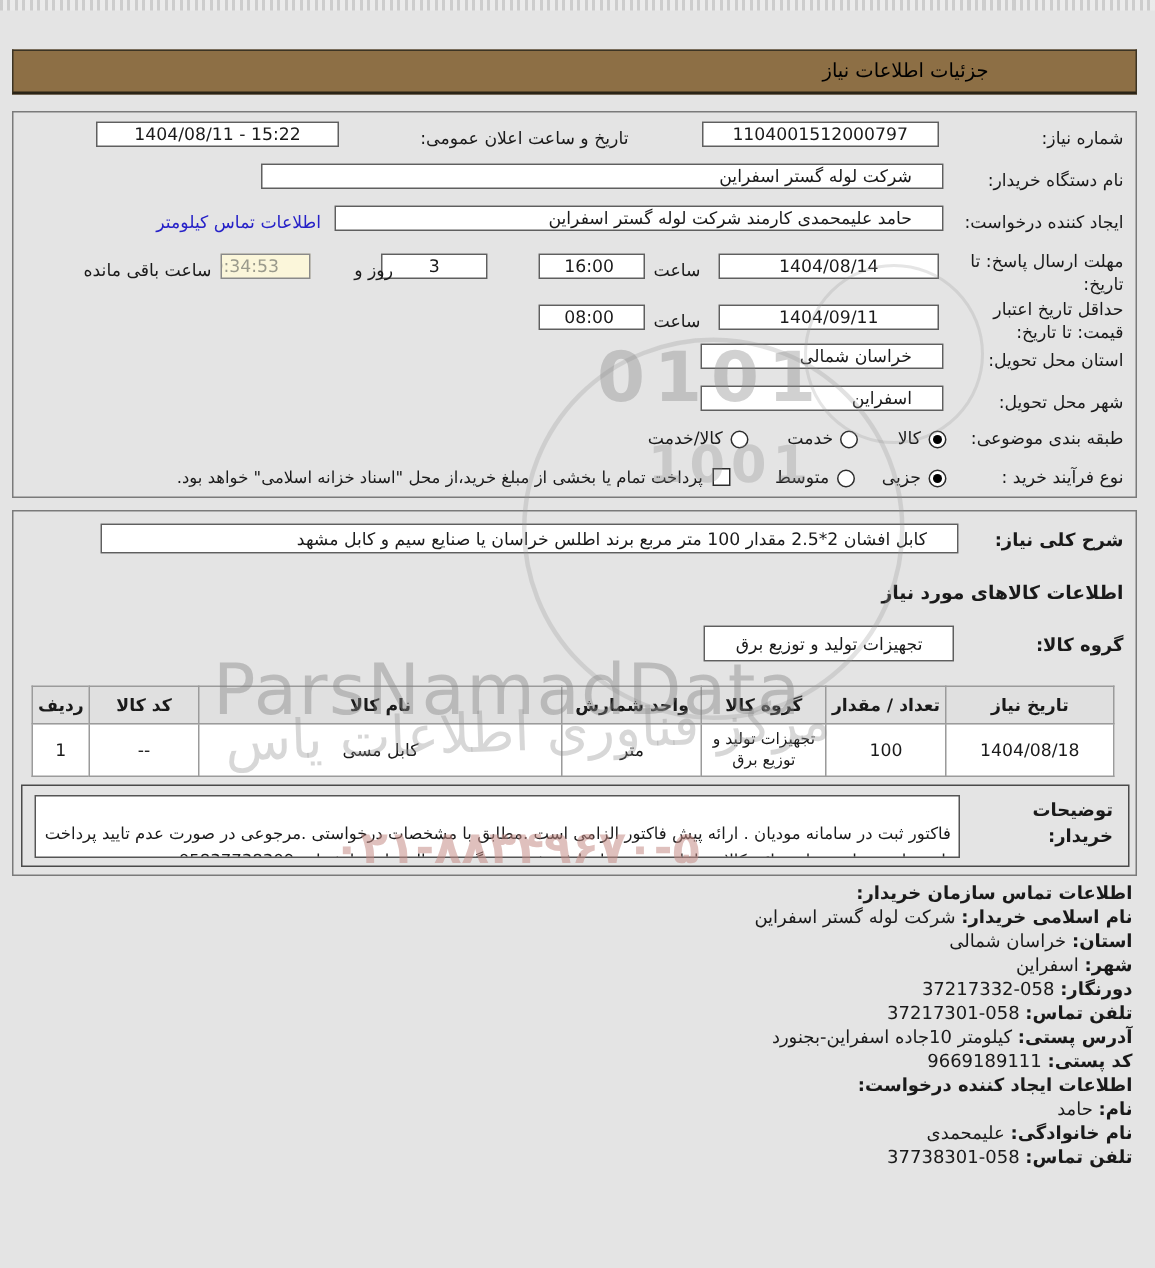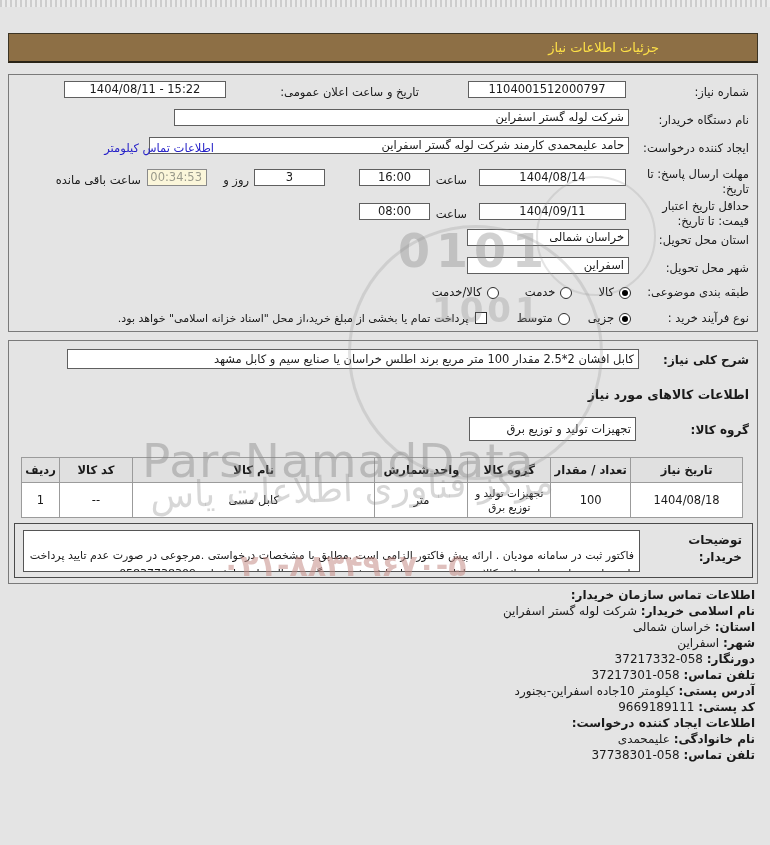--- a/index.html
+++ b/index.html
@@ -14,35 +14,35 @@
   }
   .top-strip {
     position:absolute; top:0; left:0; width:770px; height:7px;
     background: repeating-linear-gradient(90deg,#c7c7c7 0 2px,#ededed 2px 5px);
     opacity:.8;
   }
   .header-bar {
     position:absolute; left:8px; top:33px; width:750px; height:30px;
     background:#8d6f45;
     border:1px solid #3c3424; border-bottom:2px solid #2a2417;
-    color:#fde047; font-size:13px; line-height:27px;
+    color:#000000; font-size:13px; line-height:27px;
     padding-right:98px;
   }
   .gbox { position:absolute; left:8px; border:1px solid #7a7a7a; }
   #box1 { top:74px;  width:750px; height:258px; }
   #box2 { top:340px; width:750px; height:244px; }
 
   .lbl { position:absolute; font-size:11.5px; white-space:nowrap; }
   .lbl.wrap { white-space:normal; line-height:15px; }
   .blbl { position:absolute; font-size:12px; font-weight:bold; white-space:nowrap; }
 
   .ibox {
     position:absolute; height:17px; background:#fff;
     border:1px solid #5f5f5f; font-size:11.5px; line-height:15px;
-    padding:0 4px; overflow:hidden; white-space:nowrap;
+    padding:0 20px; overflow:hidden; white-space:nowrap;
   }
   .ibox.center { text-align:center; }
   .ibox.right  { text-align:right; }
   .ibox.dim { background:#fbf6da; color:#9a9a8c; border-color:#8a8a8a; }
 
   .link { position:absolute; color:#2621c8; font-size:11.5px; white-space:nowrap; cursor:pointer; }
 
   .optrow { position:absolute; right:8px; left:6px; display:flex; align-items:center; font-size:11.5px; white-space:nowrap; }
   .optrow .rlabel { width:118px; flex:none; }
   .opt { display:flex; align-items:flex-end; margin-left:26px; }
@@ -111,29 +111,29 @@
 
   <span class="lbl" style="right:8px; top:10px;">شماره نیاز:</span>
   <div class="ibox center" style="right:131px; top:6px; width:158px;">1104001512000797</div>
   <span class="lbl" style="right:338px; top:10px;">تاریخ و ساعت اعلان عمومی:</span>
   <div class="ibox center" style="right:531px; top:6px; width:162px;">15:22 - 1404/08/11</div>
 
   <span class="lbl" style="right:8px; top:38px;">نام دستگاه خریدار:</span>
   <div class="ibox right" style="right:128px; top:34px; width:455px;">شرکت لوله گستر اسفراین</div>
 
   <span class="lbl" style="right:8px; top:66px;">ایجاد کننده درخواست:</span>
-  <div class="ibox right" style="right:128px; top:62px; width:480px;margin-left:29px;">حامد علیمحمدی کارمند شرکت لوله گستر اسفراین</div>
+  <div class="ibox right" style="right:128px; top:62px; width:406px;margin-left:29px;">حامد علیمحمدی کارمند شرکت لوله گستر اسفراین</div>
   <span class="link" style="right:543px; top:66px;">اطلاعات تماس کیلومتر</span>
 
   <span class="lbl wrap" style="right:8px; top:92px; width:110px;">مهلت ارسال پاسخ: تا تاریخ:</span>
   <div class="ibox center" style="right:131px; top:94px; width:147px;">1404/08/14</div>
   <span class="lbl" style="right:290px; top:98px;">ساعت</span>
   <div class="ibox center" style="right:327px; top:94px; width:71px;">16:00</div>
   <div class="ibox center" style="right:432px; top:94px; width:71px;">3</div>
-  <span class="lbl" style="right:508px; top:98px;">روز و</span>
+  <span class="lbl" style="right:495px; top:98px;">روز و</span>
   <div class="ibox center dim" style="right:550px; top:94px; width:60px;">00:34:53</div>
   <span class="lbl" style="right:616px; top:98px;">ساعت باقی مانده</span>
 
   <span class="lbl wrap" style="right:8px; top:124px; width:114px;">حداقل تاریخ اعتبار قیمت: تا تاریخ:</span>
   <div class="ibox center" style="right:131px; top:128px; width:147px;">1404/09/11</div>
   <span class="lbl" style="right:290px; top:132px;">ساعت</span>
   <div class="ibox center" style="right:327px; top:128px; width:71px;">08:00</div>
 
   <span class="lbl" style="right:8px; top:158px;">استان محل تحویل:</span>
   <div class="ibox right" style="right:128px; top:154px; width:162px;">خراسان شمالی</div>
@@ -225,20 +225,21 @@
 <div class="footer">
   <div class="c-head">اطلاعات تماس سازمان خریدار:</div>
   <div class="c-line"><b>نام اسلامی خریدار:</b> <span>شرکت لوله گستر اسفراین</span></div>
   <div class="c-line"><b>استان:</b> <span>خراسان شمالی</span></div>
   <div class="c-line"><b>شهر:</b> <span>اسفراین</span></div>
   <div class="c-line"><b>دورنگار:</b> <span>058-37217332</span></div>
   <div class="c-line"><b>تلفن تماس:</b> <span>058-37217301</span></div>
   <div class="c-line"><b>آدرس پستی:</b> <span>کیلومتر 10جاده اسفراین-بجنورد</span></div>
   <div class="c-line"><b>کد پستی:</b> <span>9669189111</span></div>
   <div class="c-head">اطلاعات ایجاد کننده درخواست:</div>
+  <div class="c-line"><b>نام:</b> <span>حامد</span></div>
   <div class="c-line"><b>نام خانوادگی:</b> <span>علیمحمدی</span></div>
   <div class="c-line"><b>تلفن تماس:</b> <span>058-37738301</span></div>
 </div>
 
 <div class="wm wm-circle" id="wmc1"></div>
 <div class="wm wm-circle" id="wmc2"></div>
 <div class="wm" id="wmd1">0101</div>
 <div class="wm" id="wmd2">1001</div>
 <div class="wm" id="wmbrand">ParsNamadData</div>
 <div class="wm" id="wmcallig">مرکز فناوری اطلاعات یاس</div>

